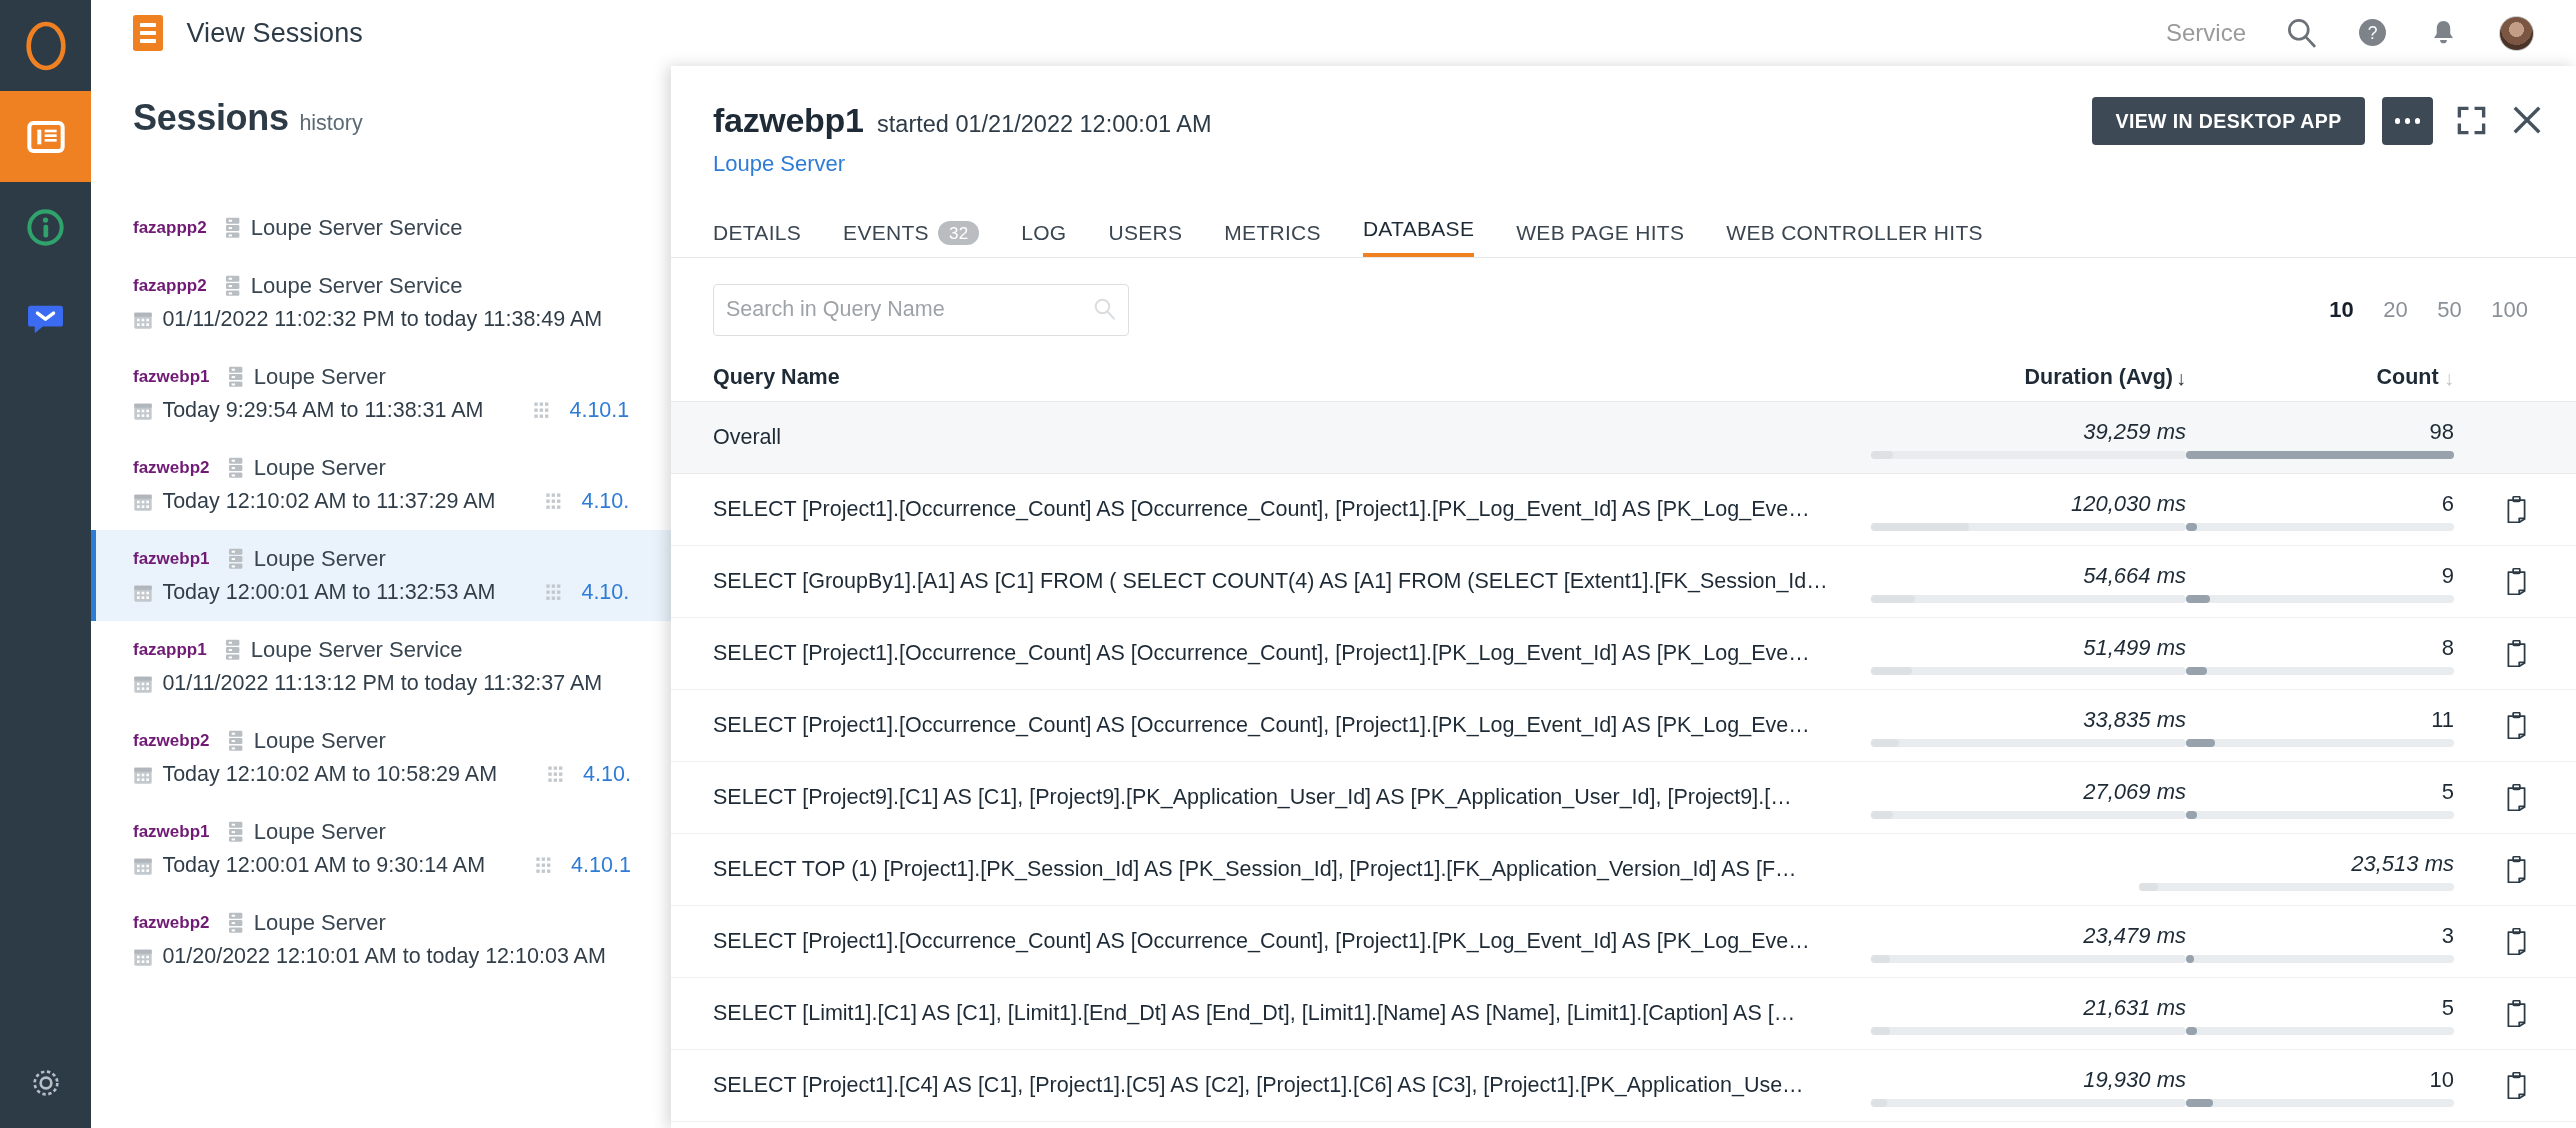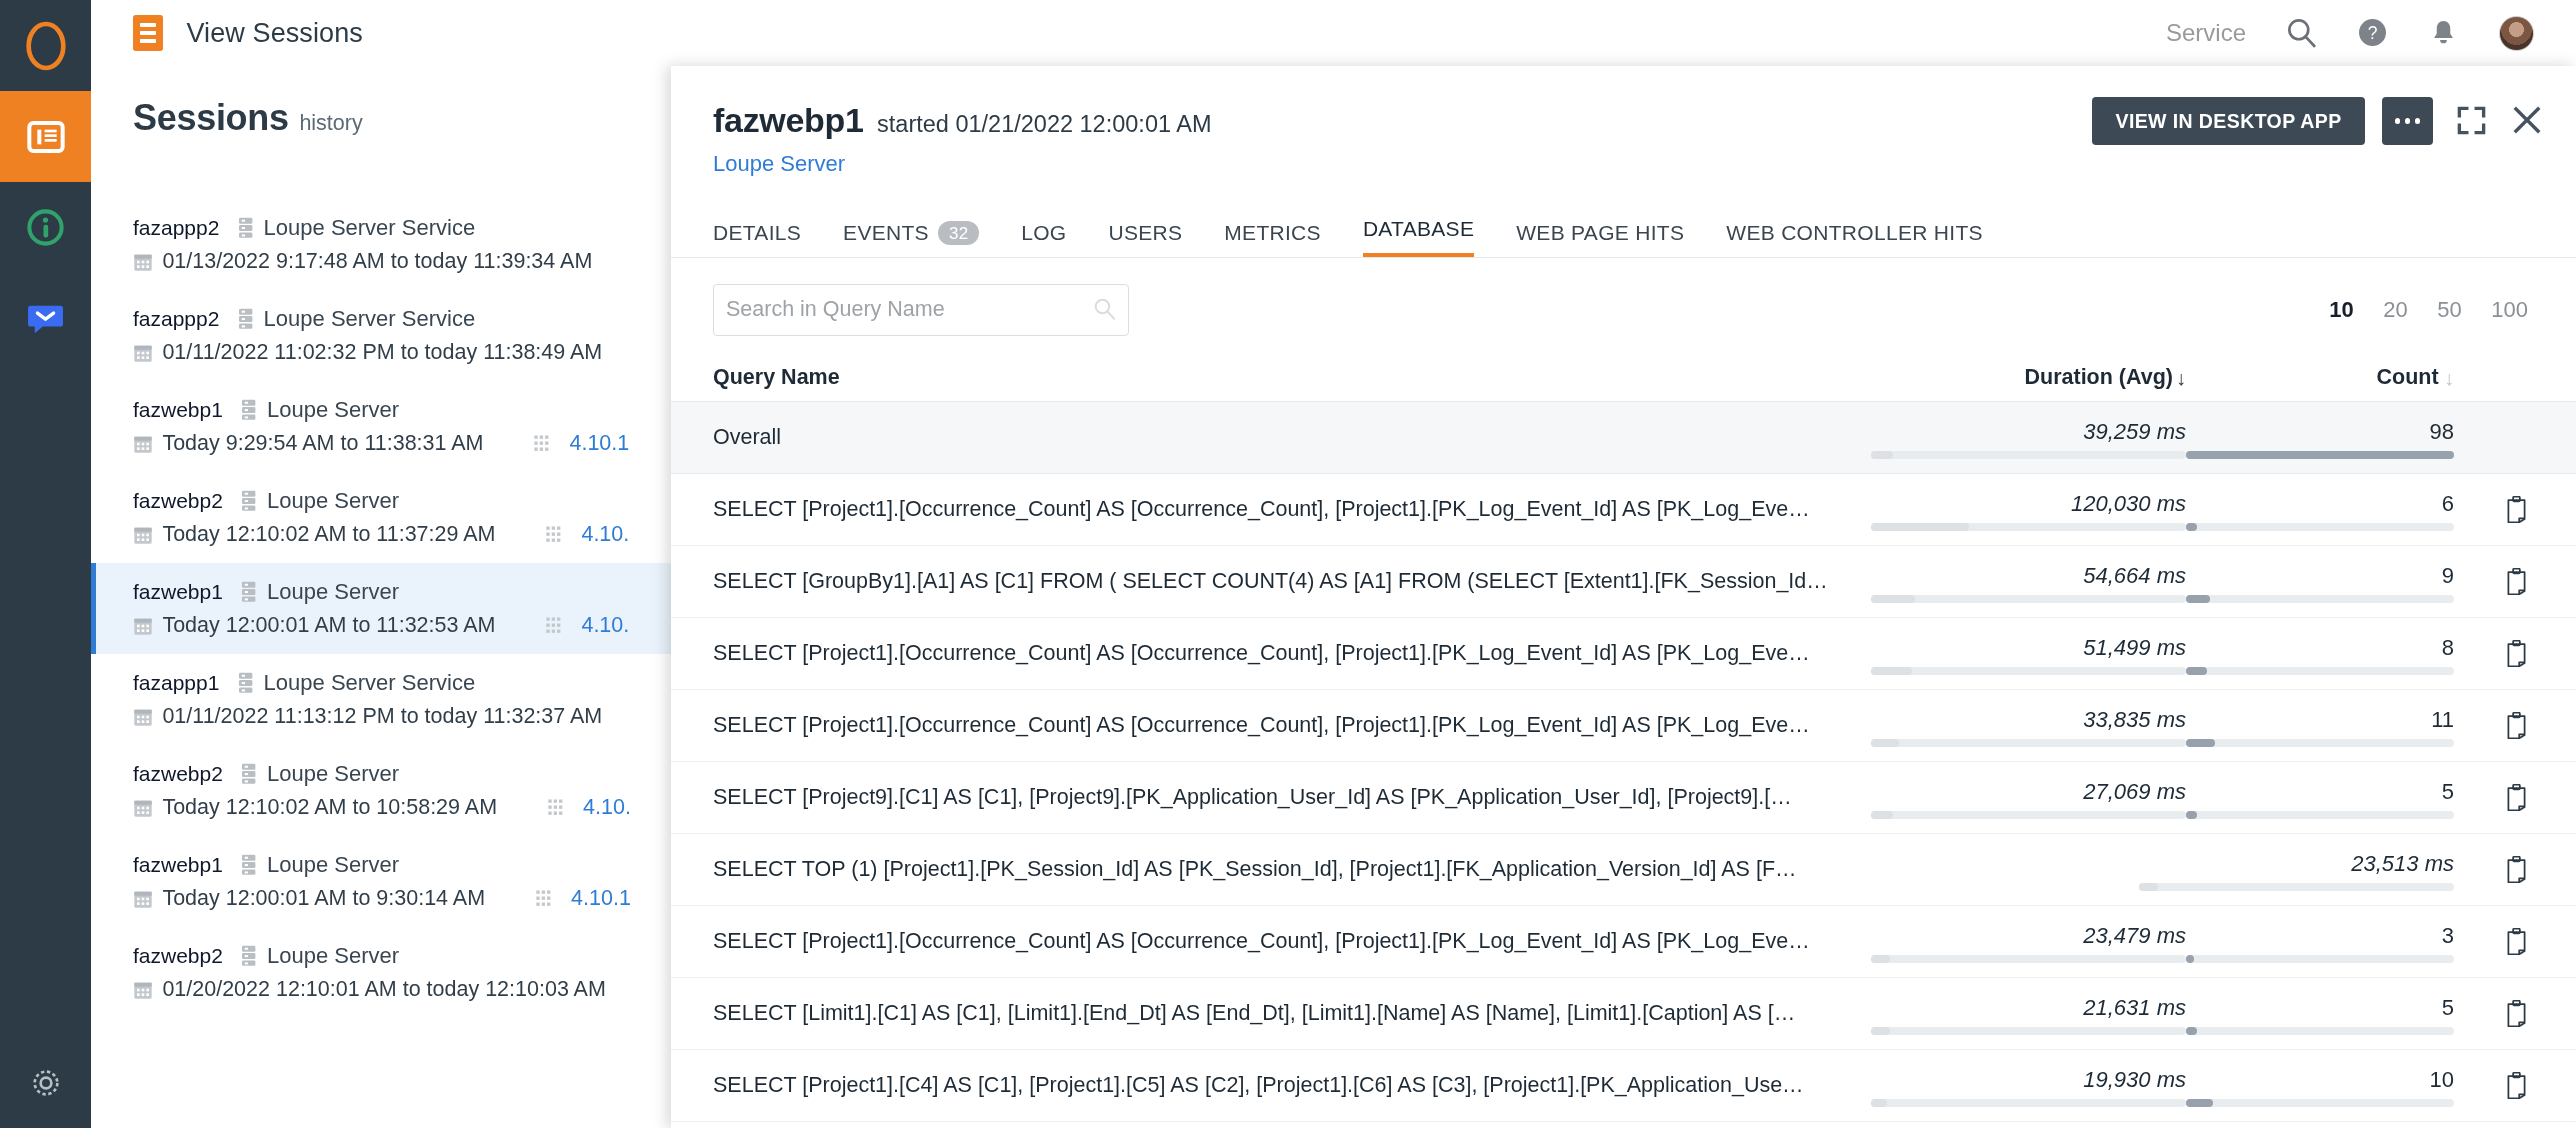--- a/index.html
+++ b/index.html
@@ -77,21 +77,21 @@
     position: relative;
     padding: 16px 0 16px 42px;
     cursor: pointer;
   }
   .session-item.selected { background: #eaf3fb; }
   .session-item.selected::before {
     content: ""; position: absolute; left: 0; top: 0; bottom: 0;
     width: 5.4px; background: #2e7cd6;
   }
   .session-row1 { display: flex; align-items: center; gap: 9.4px; white-space: nowrap; }
-  .session-name { font-size: 21px; font-weight: normal; color: #0f172a; margin-right: 8px; }
+  .session-name { font-size: 17px; font-weight: bold; color: #701a75; margin-right: 8px; }
   .session-app { font-size: 22px; color: #394651; }
   .session-row2 { display: flex; align-items: center; gap: 9.4px; margin-top: 8px; white-space: nowrap; }
   .session-range { font-size: 21.5px; color: #313e49; }
   .session-version { font-size: 21.5px; color: #2e7cd6; margin-left: 9.4px; }
   .vspacer { width: 31px; display: inline-block; }
 
   
   #modal {
     position: absolute; left: 671px; top: 66px;
     width: 1905px; height: 1063px;
@@ -295,35 +295,20 @@
           <svg width="17.4" height="21.5" viewBox="0 0 26 32">
             <rect x="3" y="1" width="20" height="9" rx="2" fill="#b9bec3"></rect>
             <rect x="3" y="12" width="20" height="9" rx="2" fill="#b9bec3"></rect>
             <rect x="3" y="23" width="20" height="8" rx="2" fill="#b9bec3"></rect>
             <rect x="7" y="4" width="5" height="3" fill="#ffffff"></rect>
             <rect x="7" y="15" width="5" height="3" fill="#ffffff"></rect>
             <rect x="7" y="26" width="5" height="3" fill="#ffffff"></rect>
           </svg>
           <span class="session-app">Loupe Server Service</span>
         </div>
-        <div class="session-row2">
-          <svg width="20" height="20" viewBox="0 0 30 30">
-            <rect x="2" y="4" width="26" height="24" rx="2" fill="#c3c8cd"></rect>
-            <rect x="2" y="4" width="26" height="6" fill="#b0b6bc"></rect>
-            <g fill="#ffffff">
-              <rect x="6" y="13" width="4" height="4"></rect>
-              <rect x="13" y="13" width="4" height="4"></rect>
-              <rect x="20" y="13" width="4" height="4"></rect>
-              <rect x="6" y="20" width="4" height="4"></rect>
-              <rect x="13" y="20" width="4" height="4"></rect>
-              <rect x="20" y="20" width="4" height="4"></rect>
-            </g>
-          </svg>
-          <span class="session-range">01/13/2022 9:17:48 AM to today 11:39:34 AM</span>
-        </div>
       </div>
       <div class="session-item">
         <div class="session-row1">
           <span class="session-name">fazappp2</span>
           <svg width="17.4" height="21.5" viewBox="0 0 26 32">
             <rect x="3" y="1" width="20" height="9" rx="2" fill="#b9bec3"></rect>
             <rect x="3" y="12" width="20" height="9" rx="2" fill="#b9bec3"></rect>
             <rect x="3" y="23" width="20" height="8" rx="2" fill="#b9bec3"></rect>
             <rect x="7" y="4" width="5" height="3" fill="#ffffff"></rect>
             <rect x="7" y="15" width="5" height="3" fill="#ffffff"></rect>

